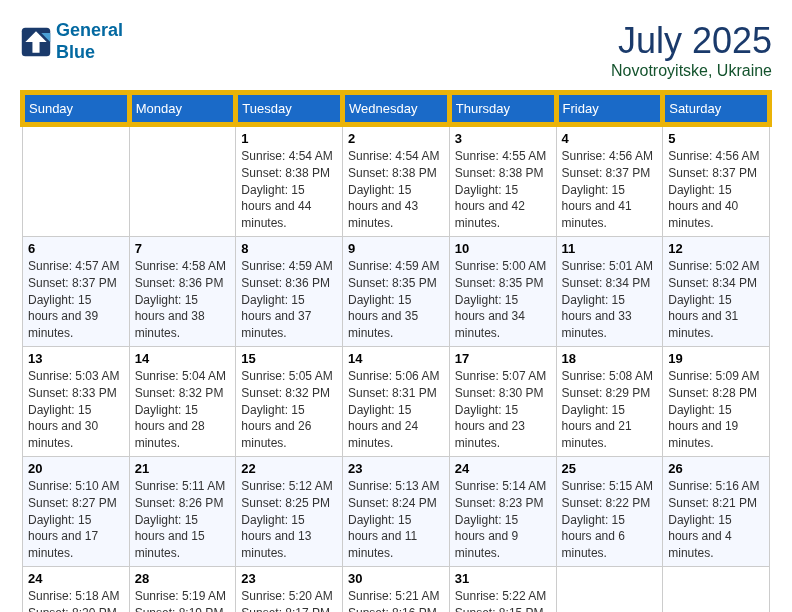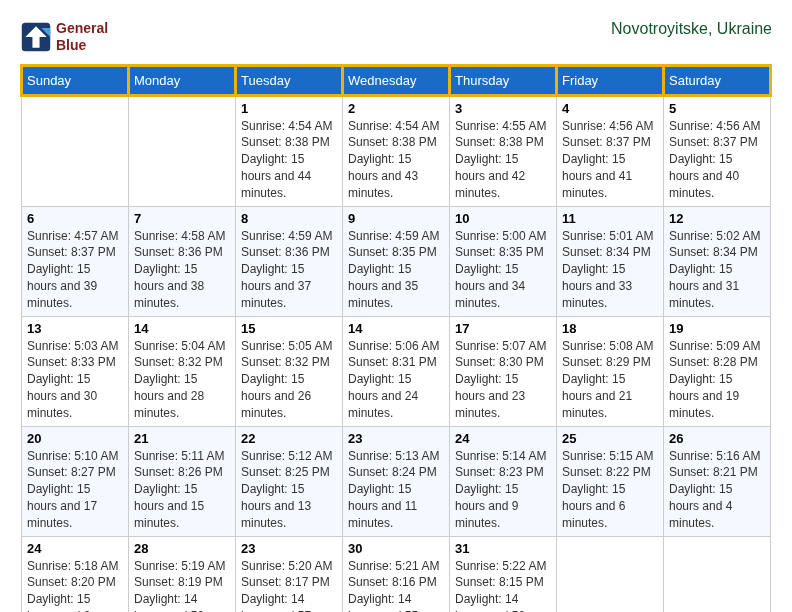--- a/index.html
+++ b/index.html
@@ -15,23 +15,23 @@
       justify-content: space-between;
       align-items: flex-start;
       margin-bottom: 10px;
     }
     .logo {
       display: flex;
       align-items: center;
       gap: 4px;
     }
     .logo-text {
-      font-size: 14px;
+      font-size: 18px;
       font-weight: bold;
-      color: #7f1d1d;
+      color: #0369a1;
       line-height: 1.2;
     }
     .logo-icon {
       width: 32px;
       height: 32px;
     }
     .title-block {
       text-align: right;
     }
     .month-title {
@@ -48,21 +48,21 @@
       border-collapse: collapse;
       font-size: 11px;
     }
     .calendar th {
       background: #1a6ac8;
       color: #fff;
       padding: 6px 4px;
       text-align: left;
       font-size: 13px;
       font-weight: normal;
-      border: 3px solid #eab308;
+      border: 5px solid #eab308;
     }
     .calendar td {
       border: 1px solid #ccc;
       vertical-align: top;
       padding: 4px 5px;
       width: 107px;
       min-height: 80px;
       height: 90px;
     }
     .day-num {
@@ -99,20 +99,21 @@
       <rect x="2" y="2" width="32" height="32" rx="4" fill="#1a3a6b"></rect>
       <polygon points="18,6 30,18 22,18 22,30 14,30 14,18 6,18" fill="white"></polygon>
       <polygon points="24,8 34,8 34,18" fill="#4a9fd4"></polygon>
     </svg>
     <div class="logo-text">
       <div>General</div>
       <div>Blue</div>
     </div>
   </div>
   <div class="title-block">
+    <div class="month-title">July 2025</div>
     <div class="subtitle">Novotroyitske, Ukraine</div>
   </div>
 </div>
 
 <table class="calendar">
   <thead>
     <tr>
 
     <th>Sunday</th>
         <th>Monday</th>

